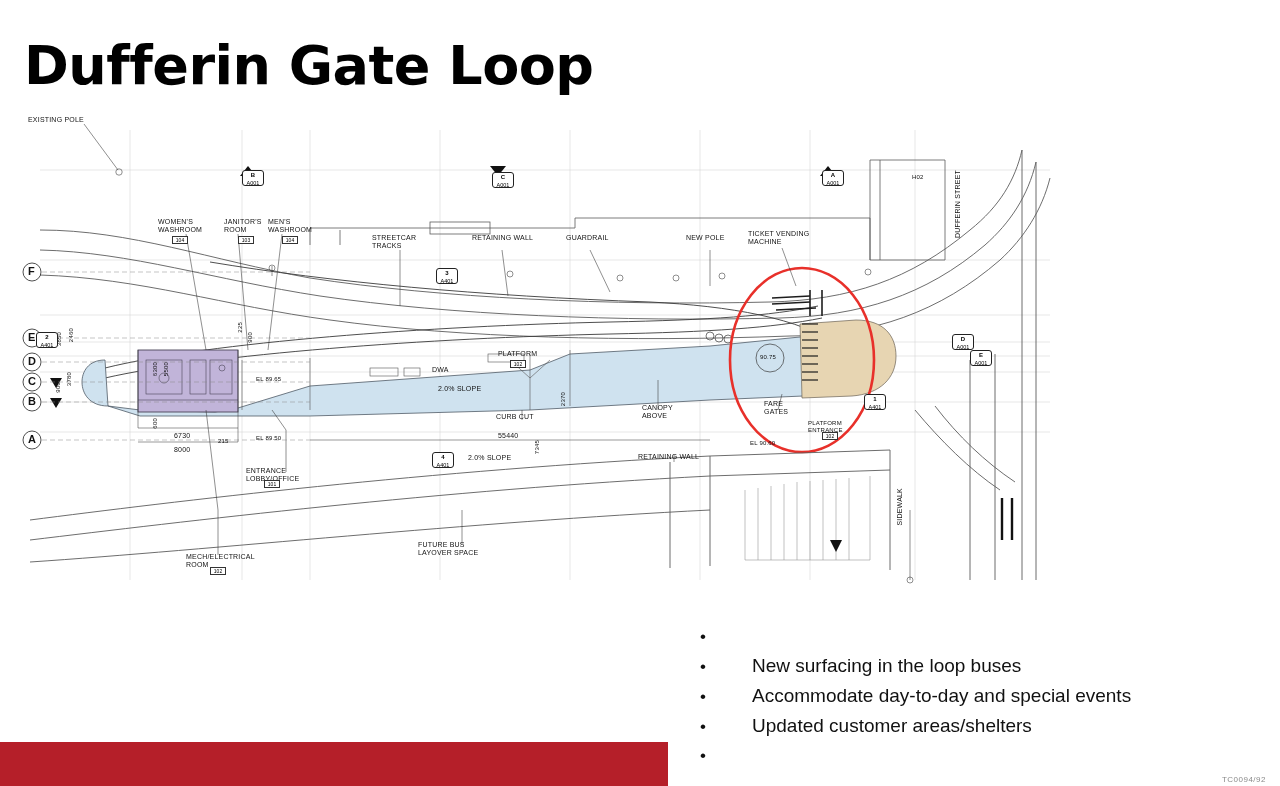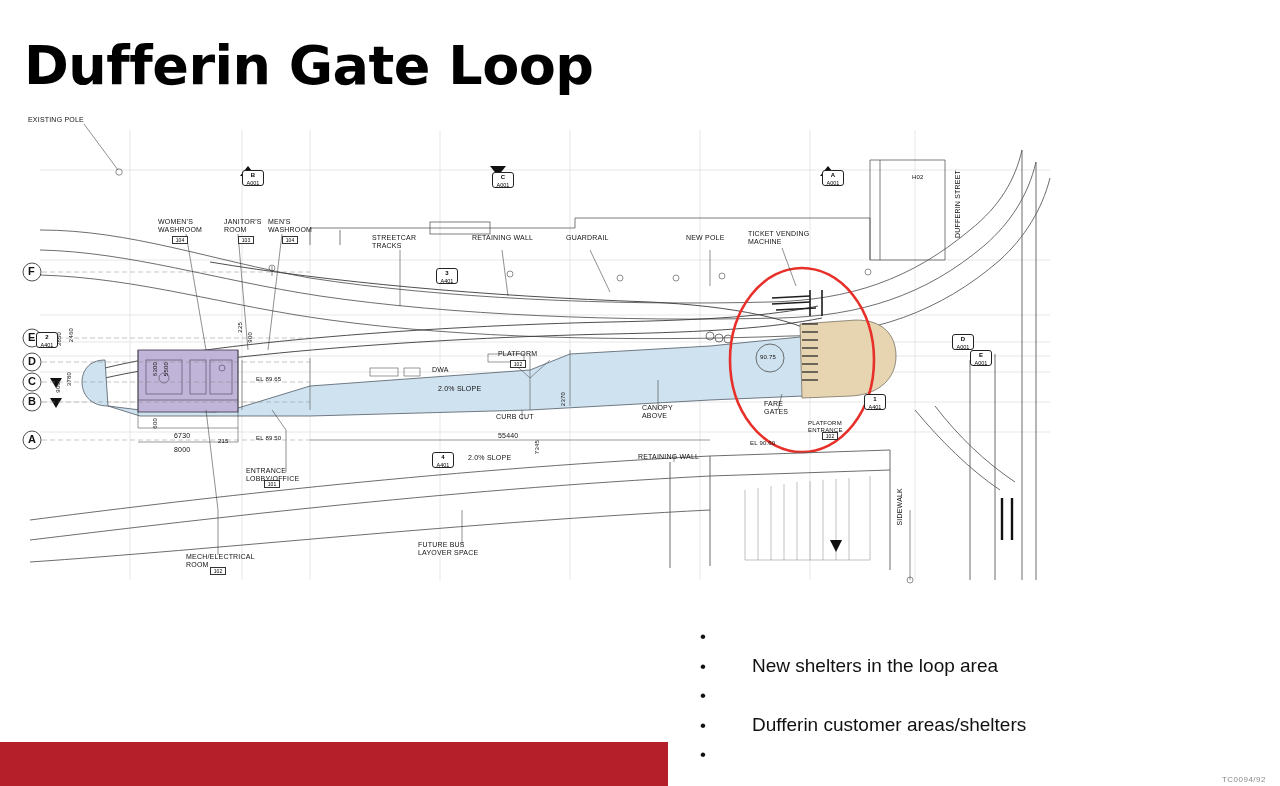--- a/index.html
+++ b/index.html
@@ -450,28 +450,29 @@
   <div class="tagbox" style="left:812px; top:322px; width:16px;">102</div>
 </div>
 
 <div id="bullets">
   <ul>
     <li>
       <span class="dot">•</span>
     </li>
     <li>
       <span class="dot">•</span>
-      <span>New shelters in the loop area</span>
+      <span>New surfacing in the loop buses</span>
     </li>
     <li>
       <span class="dot">•</span>
+      <span>Accommodate day-to-day and special events</span>
     </li>
     <li>
       <span class="dot">•</span>
-      <span>Dufferin customer areas/shelters</span>
+      <span>Updated customer areas/shelters</span>
     </li>
     <li>
       <span class="dot">•</span>
     </li>
   </ul>
 </div>
 
 <div id="footer-bar"></div>
 <div id="footer-code">TC0094/92</div>
 

